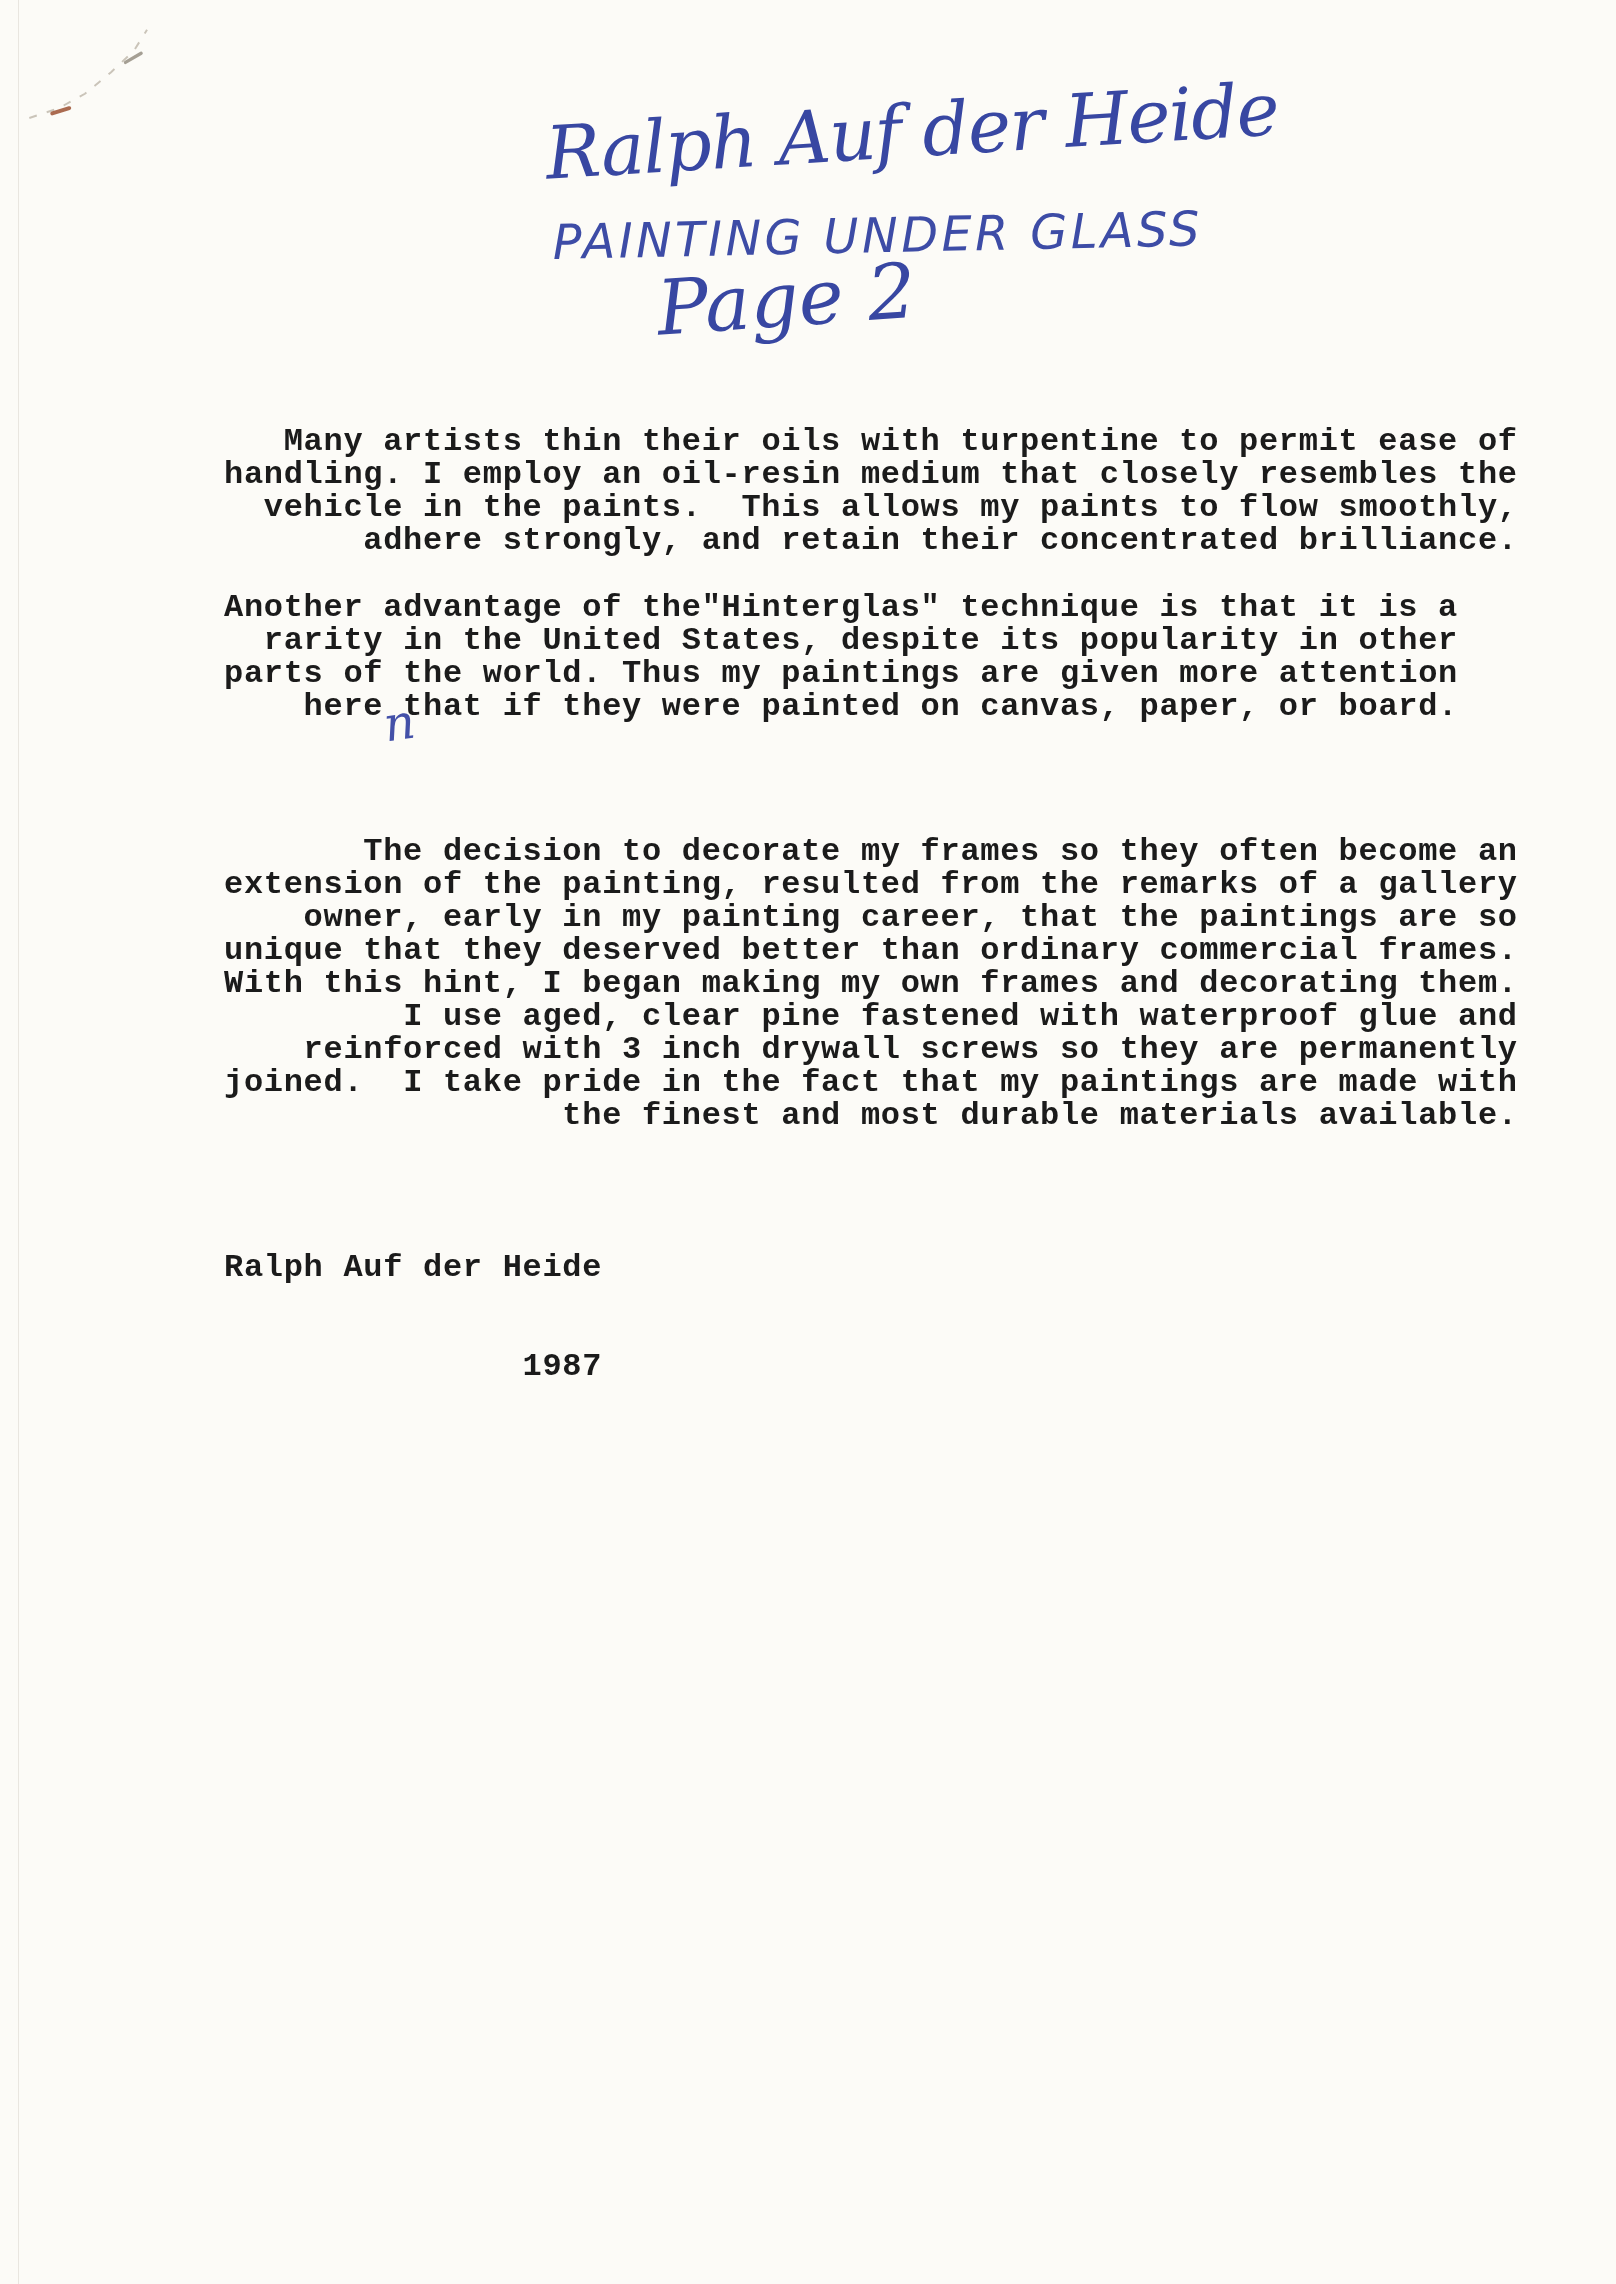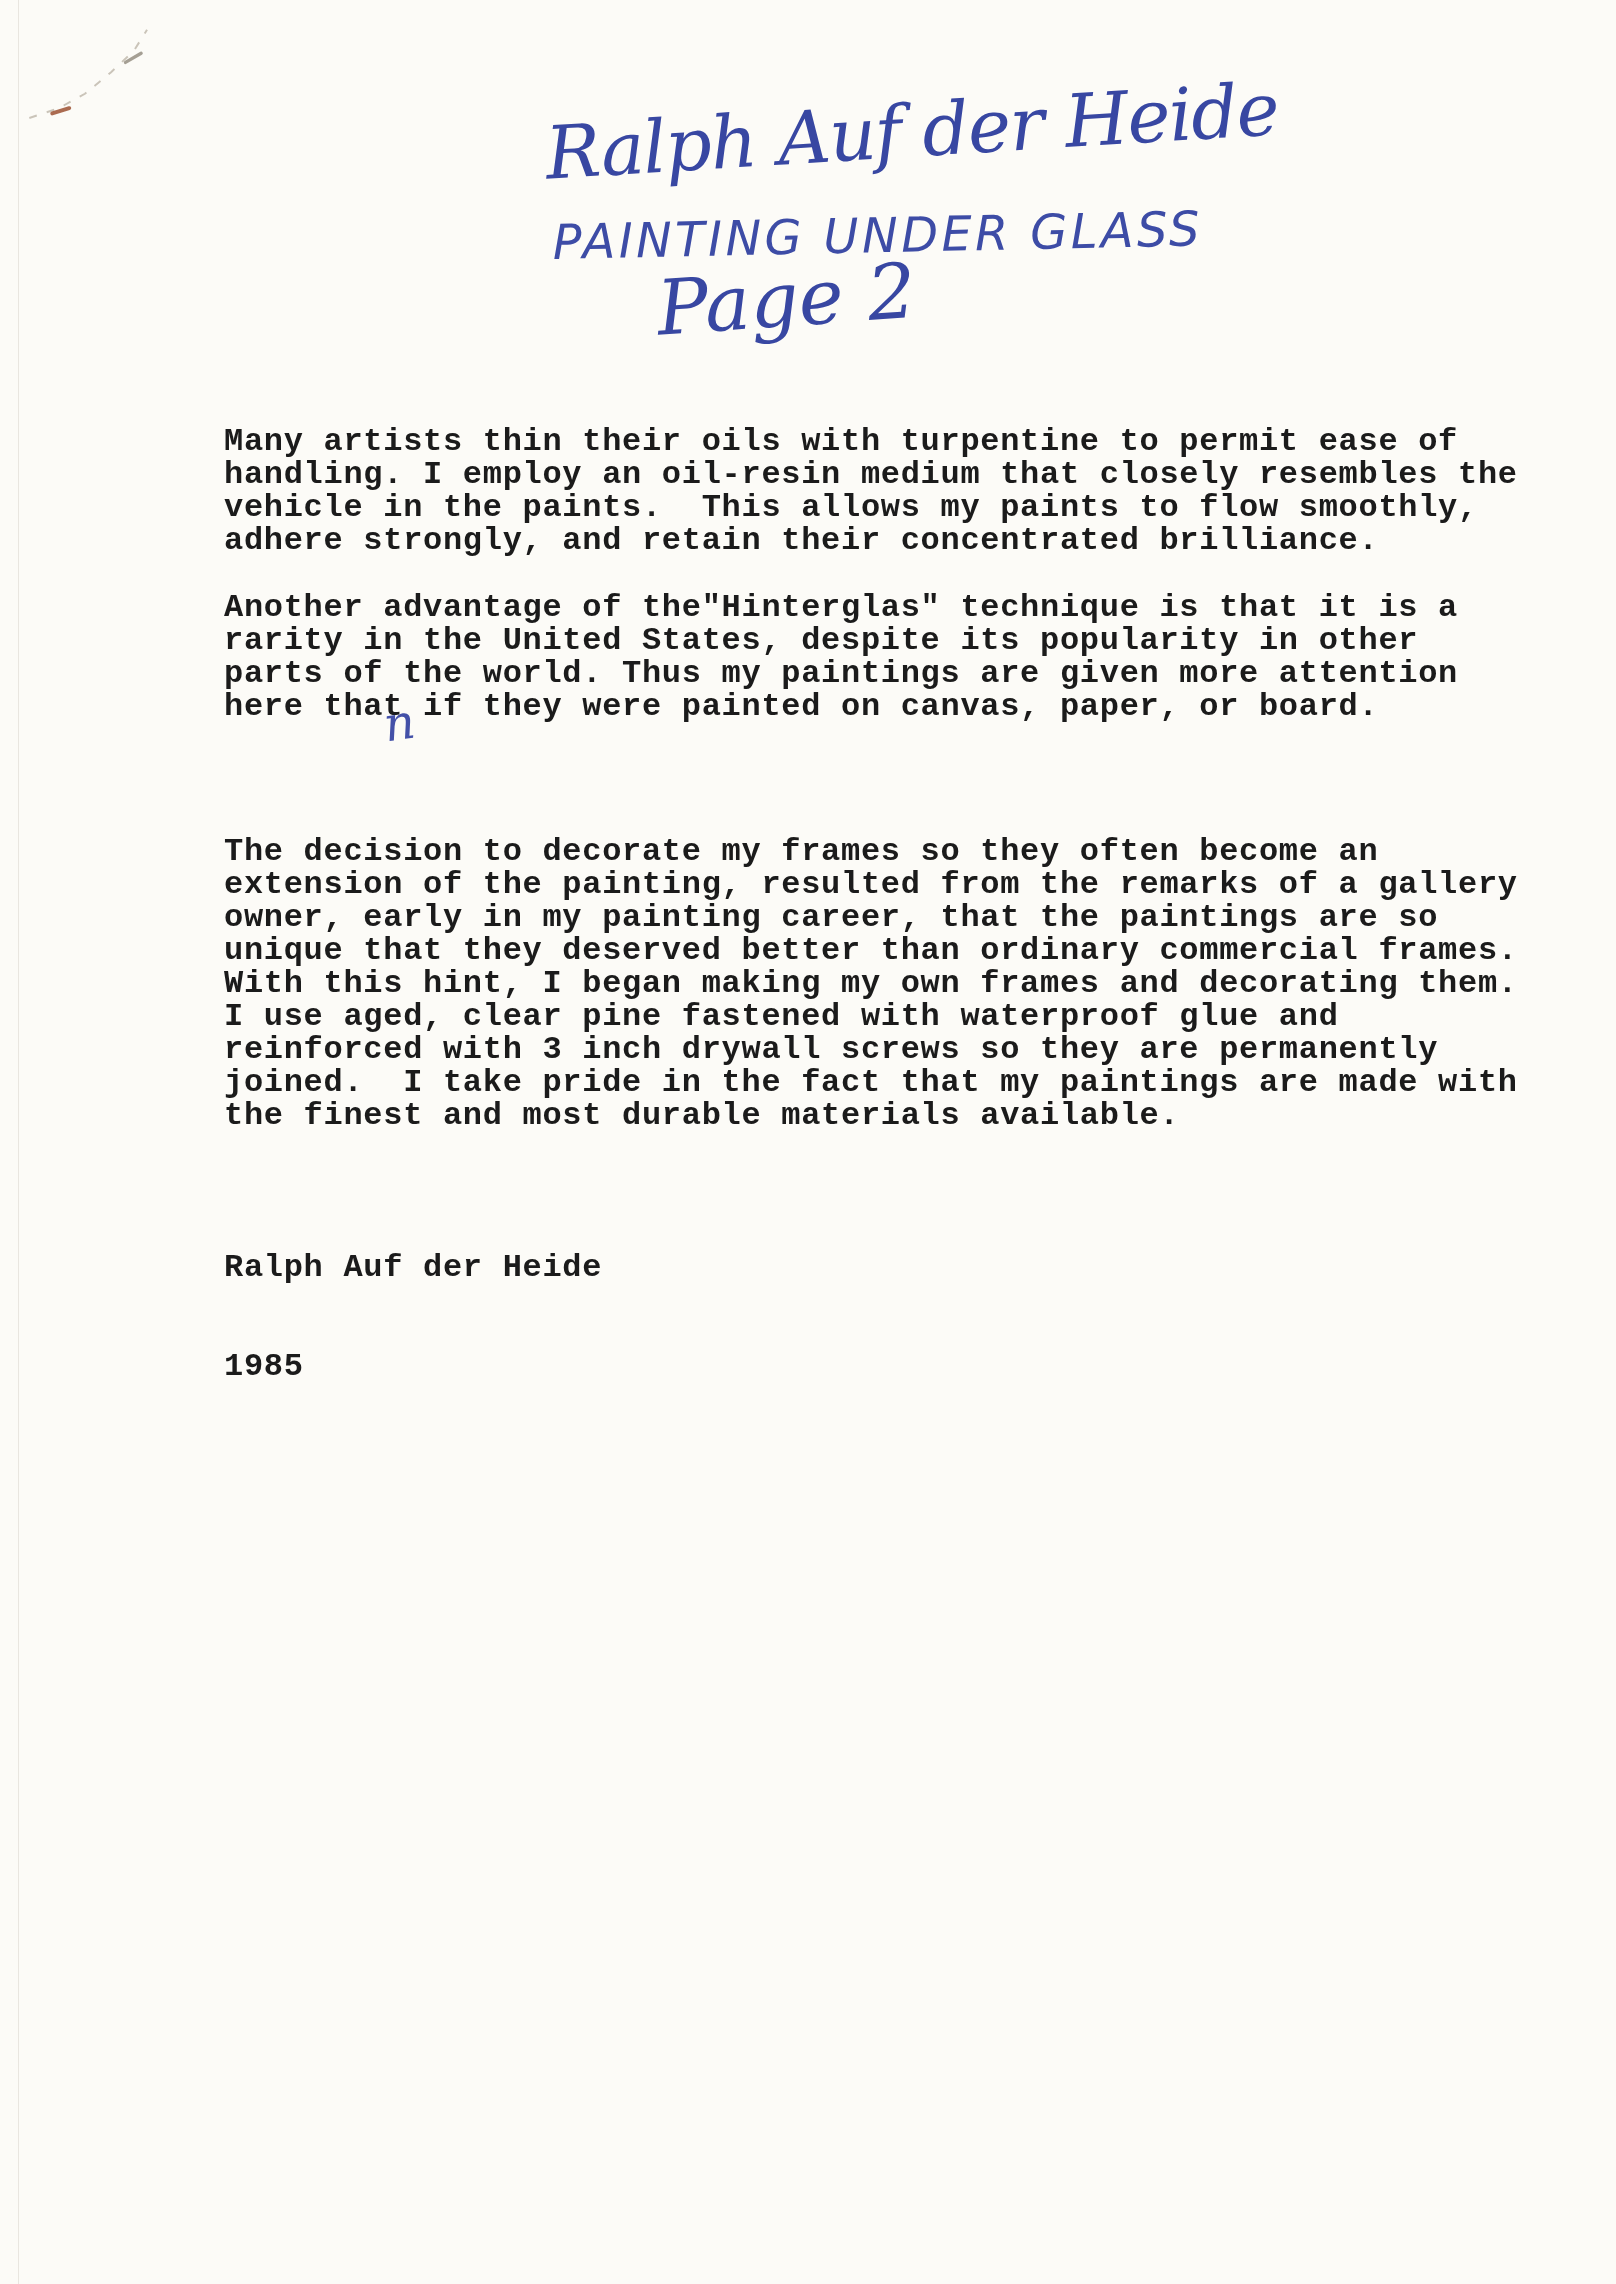--- a/index.html
+++ b/index.html
@@ -60,20 +60,21 @@
   .typed {
     position: absolute;
     left: 224px;
     font-family: "Liberation Mono", monospace;
     font-weight: 700;
     font-size: 32px;
     line-height: 33px;
     letter-spacing: 0.7px;
     color: #1b1b1b;
     white-space: pre;
+    text-align: right;
   }
   .p1 { top: 425px; }
   .p2 { top: 591px; }
   .p3 { top: 835px; }
   .sig { top: 1185px; }
   .sig div { white-space: pre; }
   
   .hw-correction {
     position: absolute;
     left: 380px;
@@ -127,17 +128,17 @@
 owner, early in my painting career, that the paintings are so
 unique that they deserved better than ordinary commercial frames.
 With this hint, I began making my own frames and decorating them.
 I use aged, clear pine fastened with waterproof glue and
 reinforced with 3 inch drywall screws so they are permanently
 joined.  I take pride in the fact that my paintings are made with
 the finest and most durable materials available.</div>
 
   <div class="typed sig">
     <div>Ralph Auf der Heide</div>
-    <div>1985</div>
+    <div>1987</div>
   </div>
 
 </div>
 
 
 </body></html>

